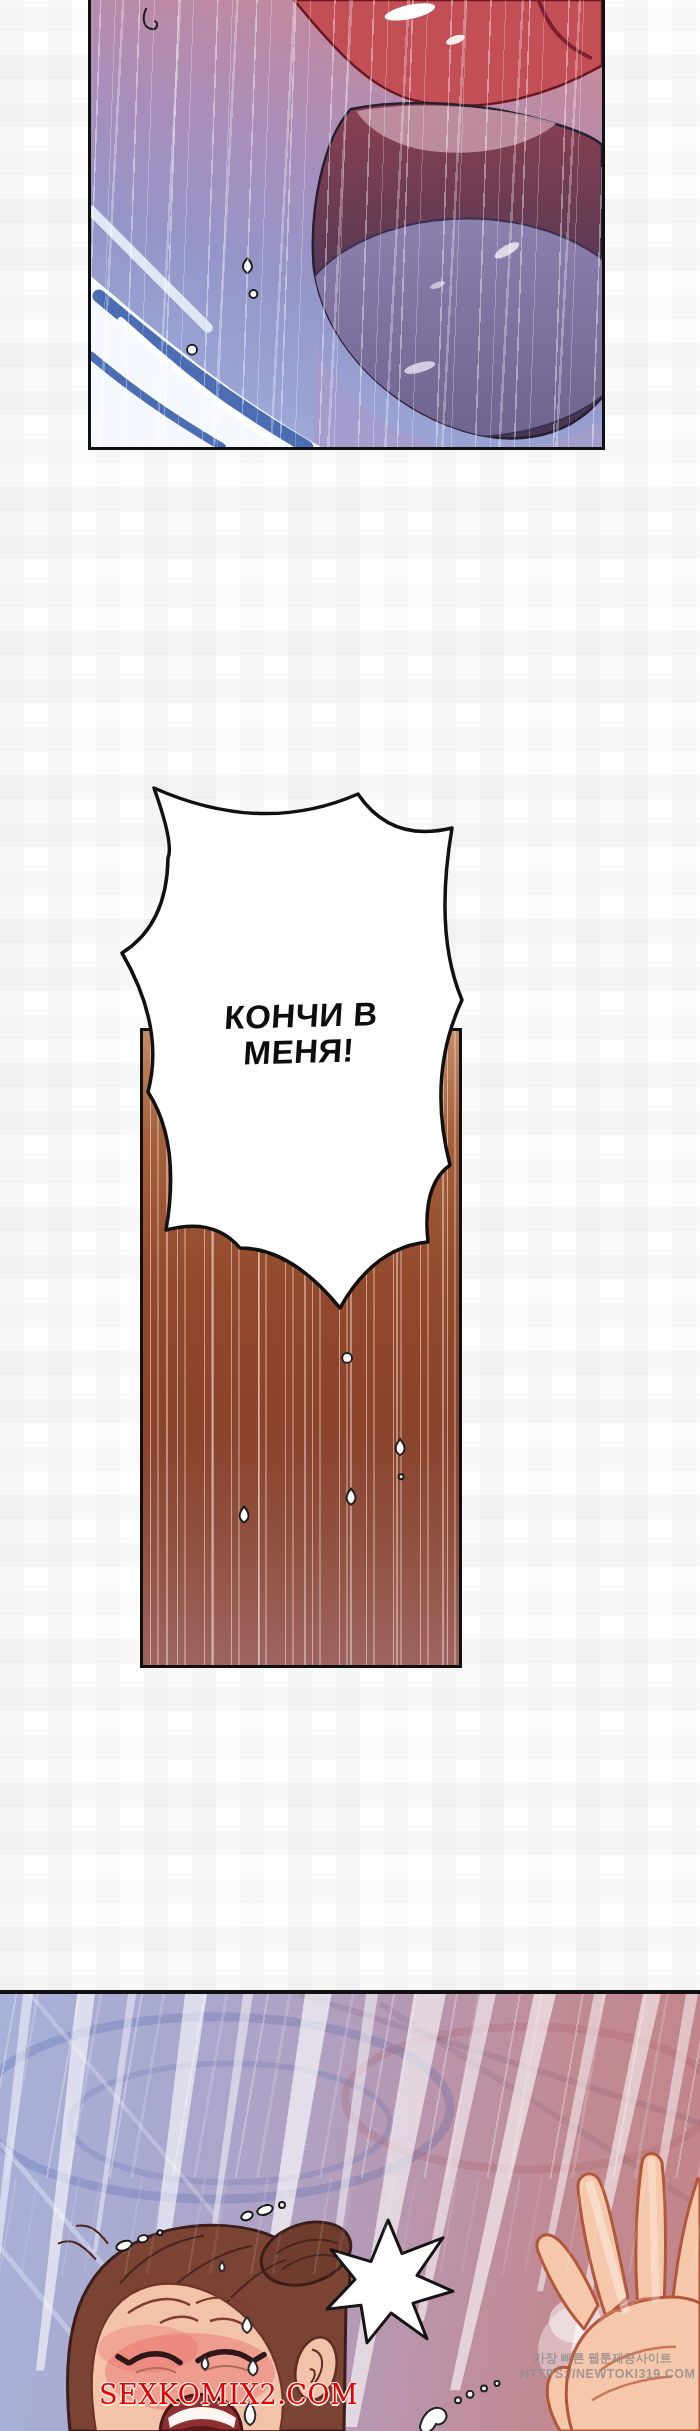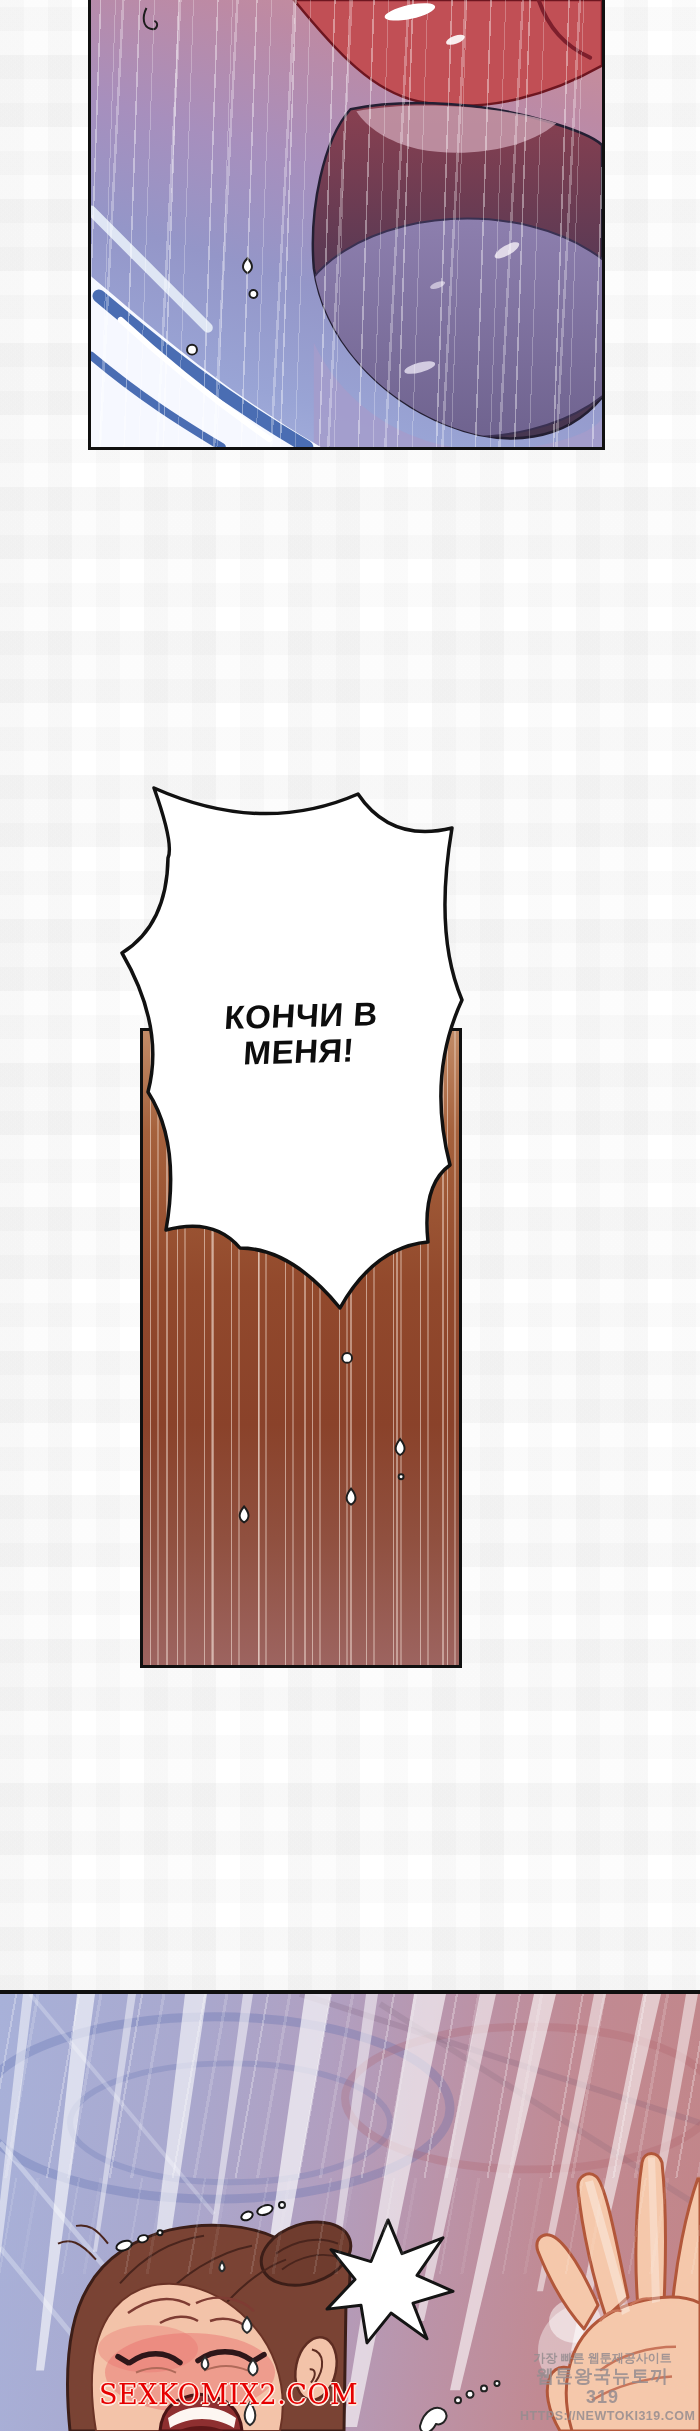--- a/index.html
+++ b/index.html
@@ -255,16 +255,15 @@
         <circle cx="497" cy="393" r="2.5"></circle>
       </g>
     </svg>
     <div class="lb1"></div>
     <div class="lb2"></div>
   </section>
 
   <div class="wm-red">SEXKOMIX2.COM</div>
   <div class="wm-kr">
     <div class="k1">가장 빠른 웹툰제공사이트</div>
-    <div class="k2">웹툰왕국뉴토끼319</div>
     <div class="k3">HTTPS://NEWTOKI319.COM</div>
   </div>
 </div>
 
 </body></html>

